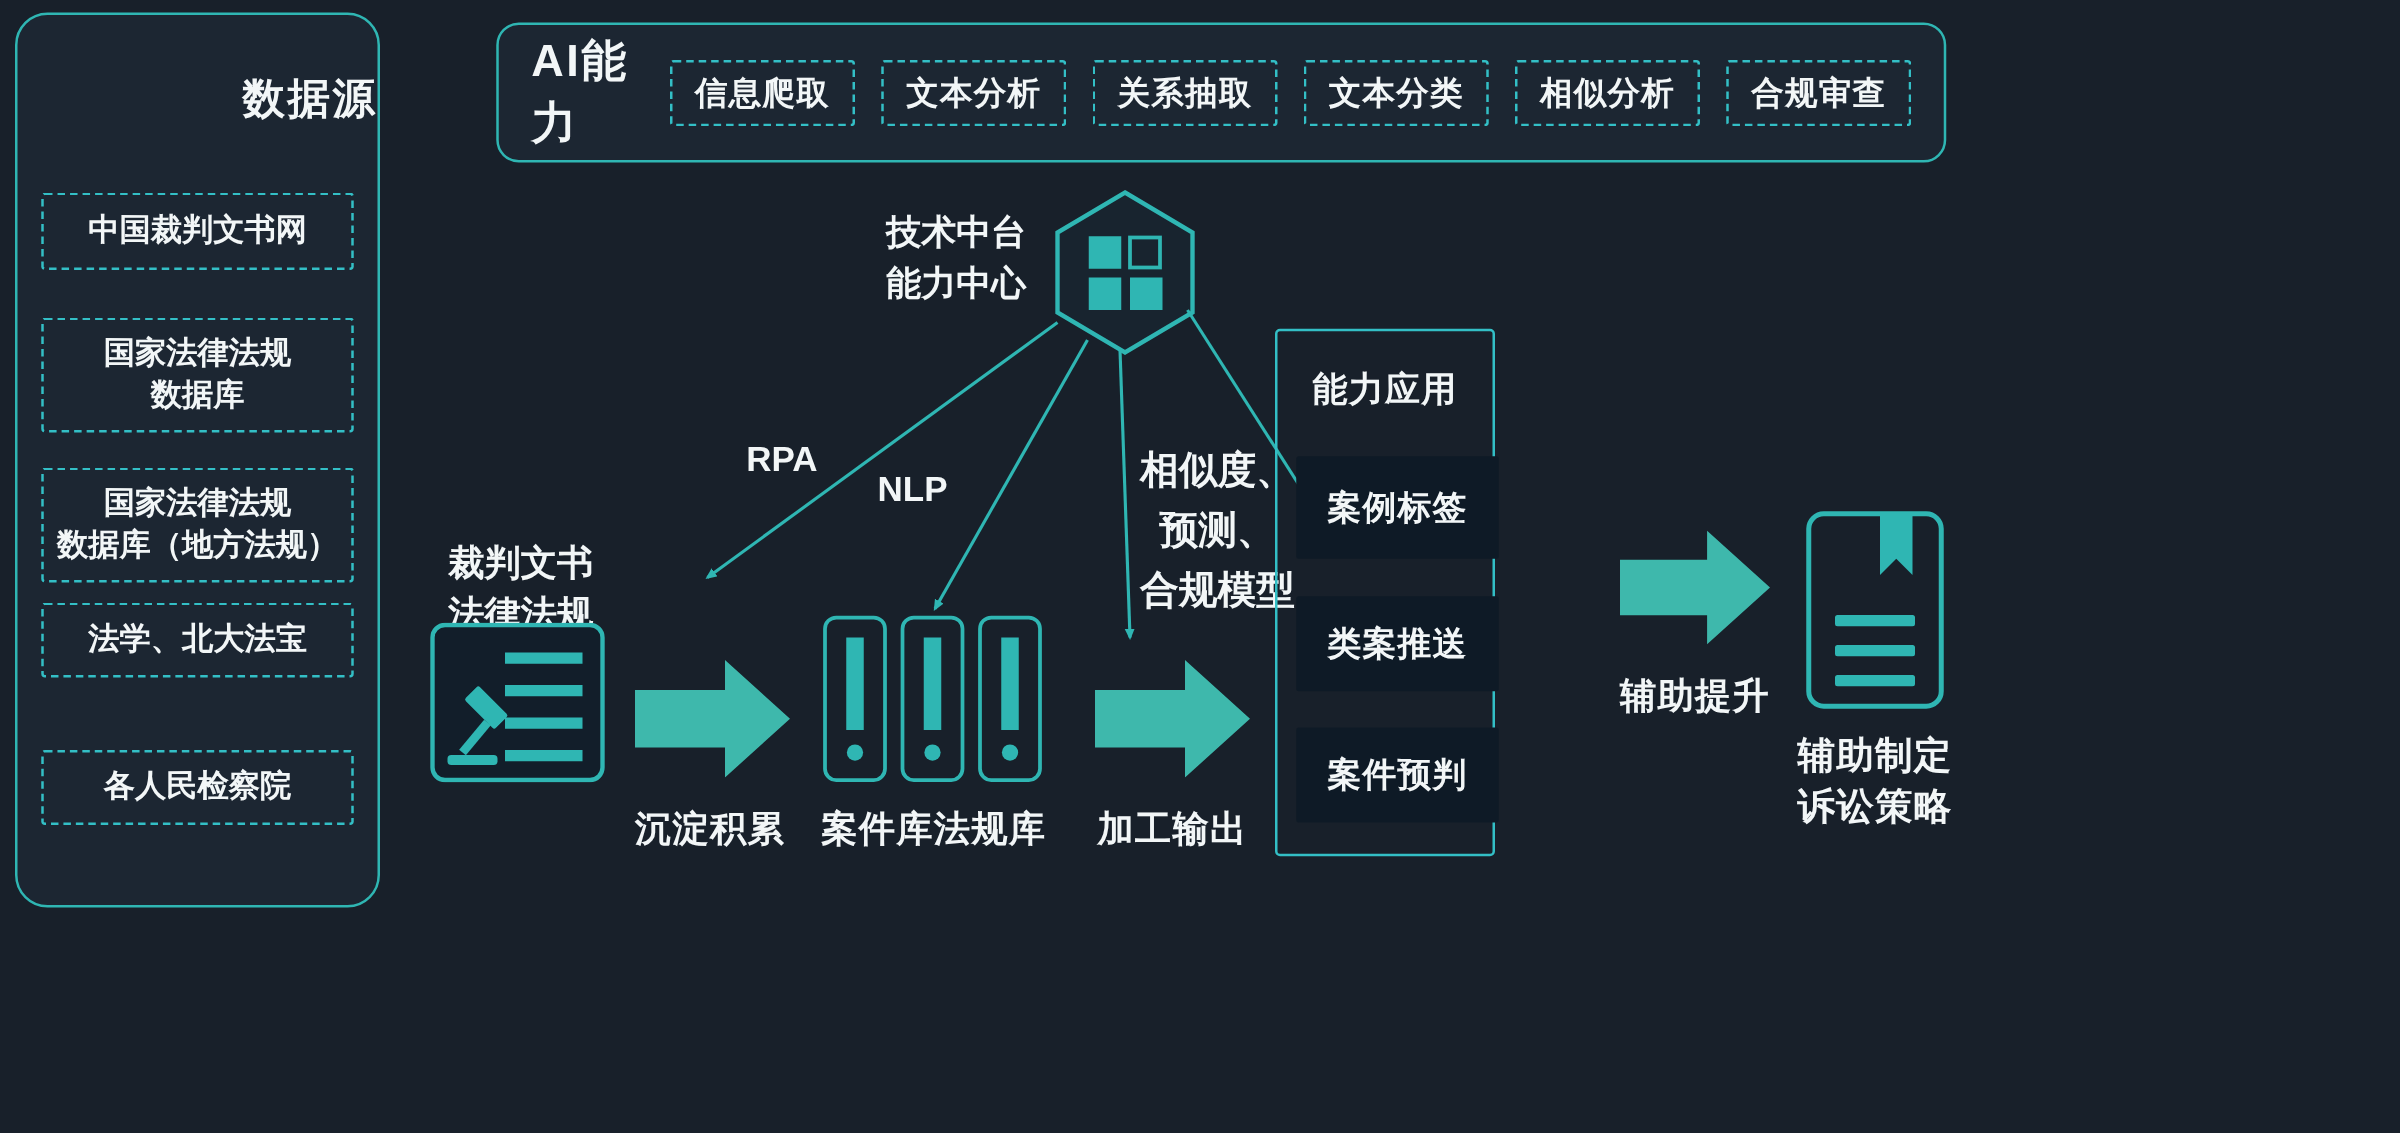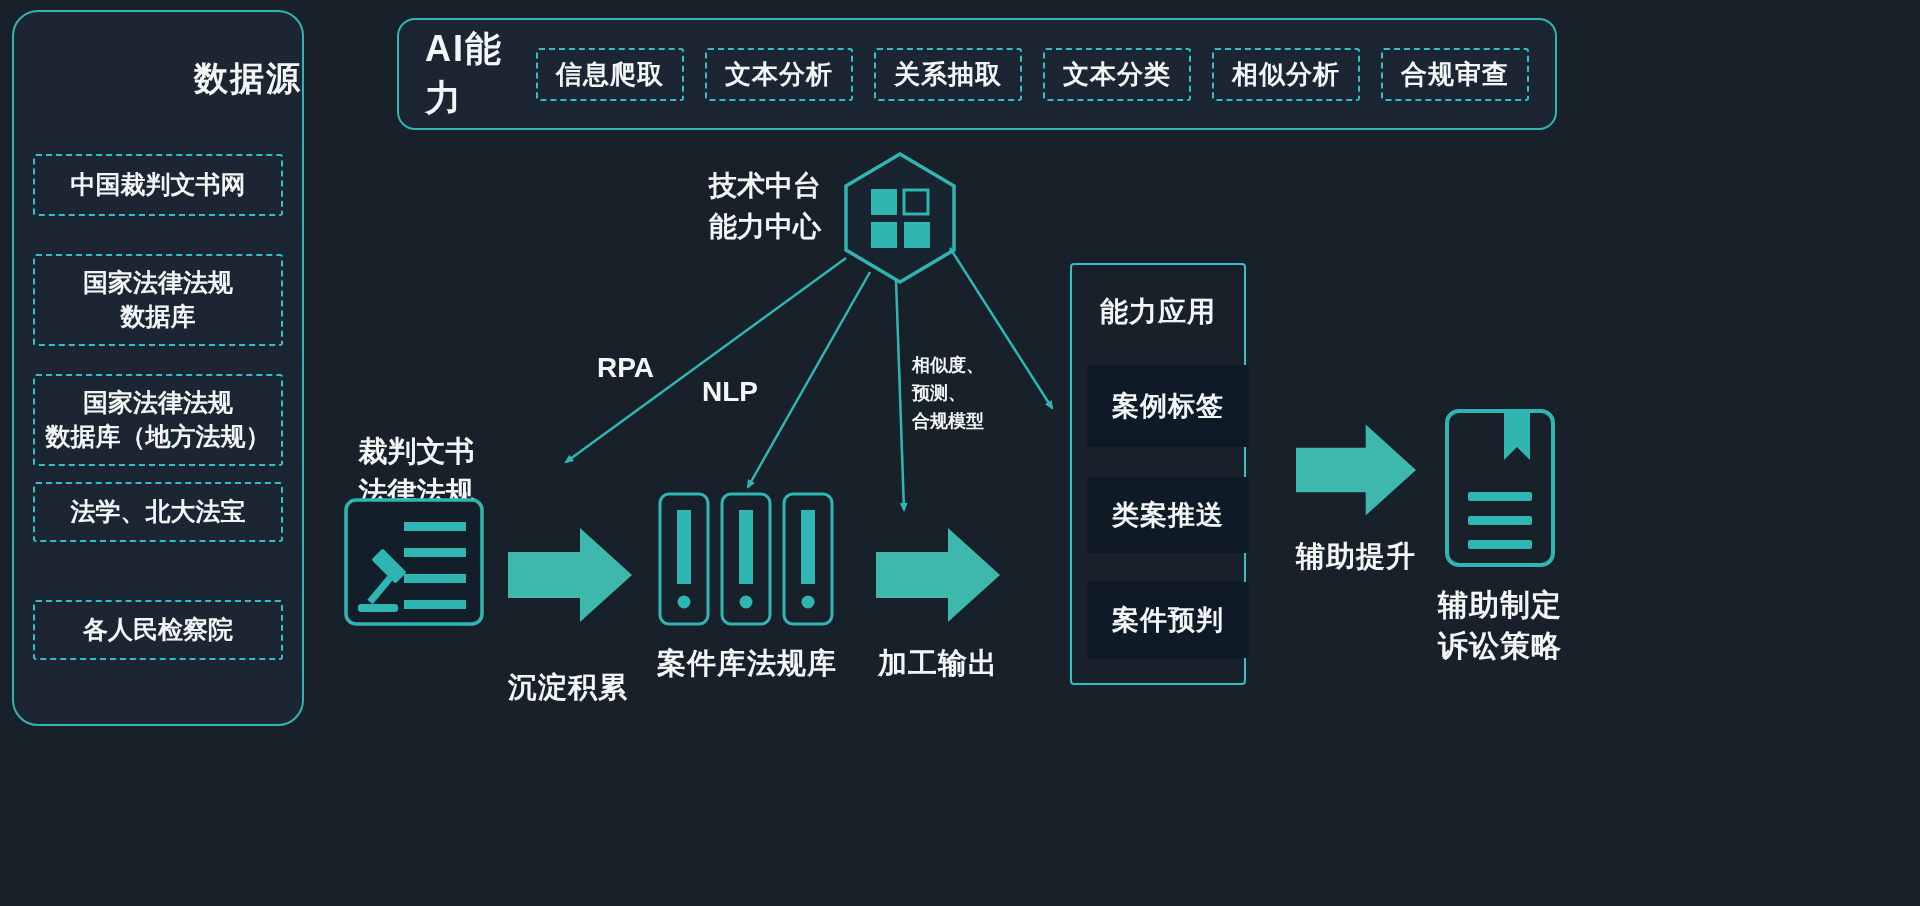--- a/index.html
+++ b/index.html
@@ -43,39 +43,39 @@
   .platform-label{position:absolute;left:690px;top:166px;width:150px;text-align:center;
     font-size:28px;font-weight:600;line-height:1.45;}
   .hex-icon{position:absolute;left:836px;top:148px;}
 
   
   .connectors{position:absolute;left:0;top:0;width:1920px;height:906px;pointer-events:none;}
 
   .lbl{position:absolute;font-size:28px;font-weight:600;}
   .rpa-lbl{left:597px;top:352px;}
   .nlp-lbl{left:702px;top:376px;}
-  .model-lbl{left:912px;top:352px;font-size:18px;line-height:1.55;text-align:left;}
+  .model-lbl{left:912px;top:352px;font-size:31px;line-height:1.55;text-align:center;}
 
   
   .src-lbl{left:344px;top:431px;width:145px;text-align:center;font-size:29px;font-weight:bold;line-height:1.4;}
   .icon-abs{position:absolute;}
   .flow-arrow1{left:508px;top:528px;}
   .flow-arrow2{left:876px;top:528px;}
   .flow-arrow3{left:1296px;top:424px;}
   .step-lbl{position:absolute;text-align:center;font-size:29px;font-weight:bold;letter-spacing:1px;}
-  .step1{left:504px;top:668px;width:128px;}
+  .step1{left:504px;top:644px;width:128px;}
   .lib-lbl{left:652px;top:644px;width:190px;}
   .step2{left:874px;top:644px;width:128px;}
   .step3{left:1292px;top:537px;width:128px;}
   .result-lbl{left:1432px;top:585px;width:136px;font-size:30px;line-height:1.35;}
 
   .binders{position:absolute;left:658px;top:492px;display:flex;gap:10px;}
 
   
-  .cap-box{position:absolute;left:1070px;top:263px;width:176px;height:422px;
+  .cap-box{position:absolute;left:1020px;top:263px;width:176px;height:422px;
     border:2px solid var(--cyan);border-radius:4px;}
   .cap-title{position:absolute;top:28px;left:0;width:100%;text-align:center;
     font-size:28px;font-weight:600;letter-spacing:1px;}
   .cap-item{position:absolute;left:15px;width:162px;background:var(--dark_box);
     display:flex;align-items:center;justify-content:center;font-size:27px;font-weight:600;
     letter-spacing:1px;border-radius:2px;}
   .cap-item.c0{top:100px;height:82px;}
   .cap-item.c1{top:212px;height:76px;}
   .cap-item.c2{top:317px;height:76px;}
 </style>

